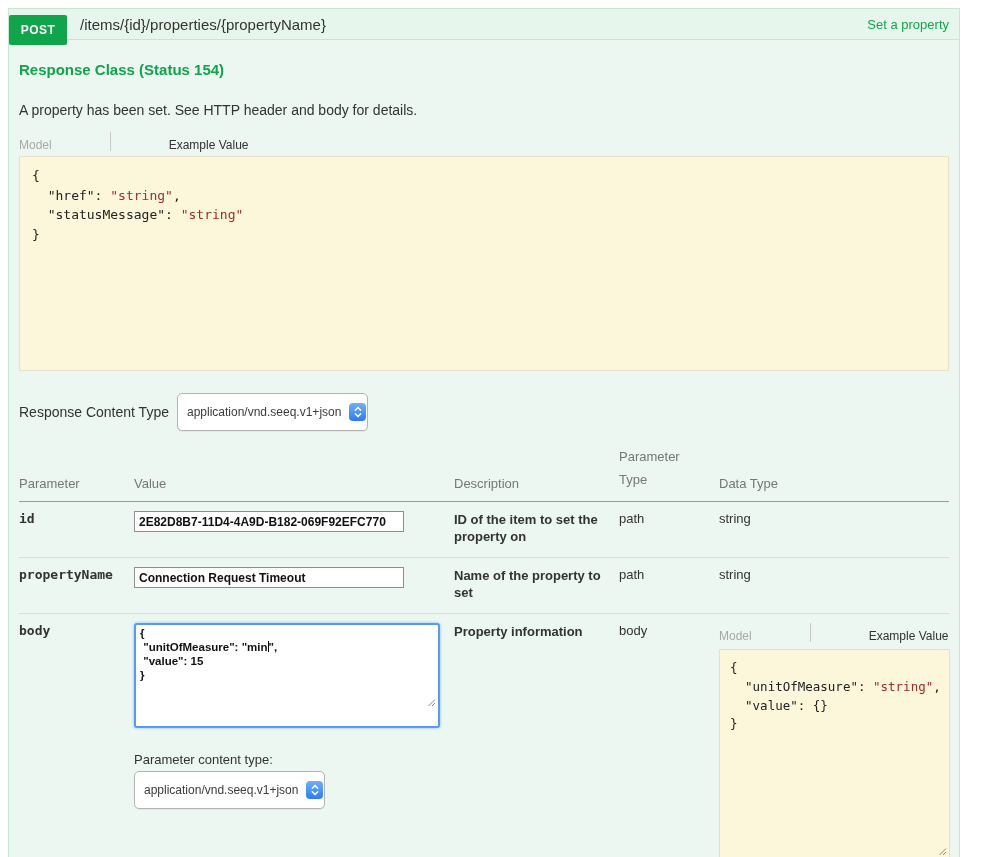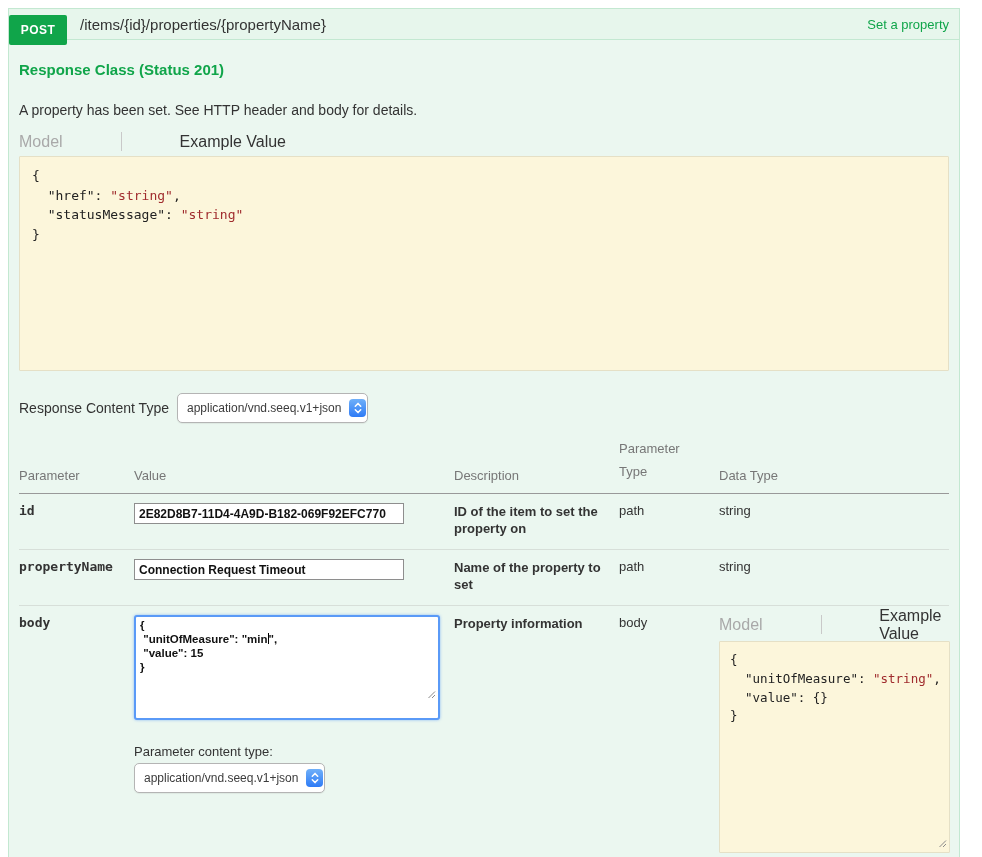--- a/index.html
+++ b/index.html
@@ -20,40 +20,40 @@
   .summary-link { margin-left:auto; margin-right:10px; font-size:13px;
     color:var(--accent-green,#10a54a); cursor:pointer; }
 
   
   .content { background:var(--panel-bg,#ebf7f0); padding:0 10px 40px 10px;
     border-top:1px solid var(--panel-border,#c3e8d1); }
   h4.section-title { margin-top:22px; font-size:15px; font-weight:bold;
     color:var(--accent-green,#10a54a); line-height:16px; }
   p.response-desc { margin-top:24px; font-size:14px; color:#333; line-height:17px; }
 
-  .tabs { display:flex; align-items:center; margin-top:13px; height:20px;
-    font-size:16px;gap:48px; }
+  .tabs { display:flex; align-items:flex-end; margin-top:13px; height:20px;
+    font-size:12px;gap:48px; }
   .tab-inactive { color:#a9a9a9; cursor:pointer; }
   .tab-divider { width:1px; height:19px; background:#c9c9c9; margin:0 10px;
     align-self:flex-start; }
   .tab-active { color:#333; cursor:pointer; }
 
   .codebox { position:relative; background:var(--code-bg,#fcf6db);
     border:1px solid var(--code-border,#e5e0c6); border-radius:1px;
     font-family:"DejaVu Sans Mono", monospace; color:#222; white-space:pre;
     line-height:1.5; }
   .codebox .str { color:var(--string-red,#a02c2e); }
   .codebox-large { margin-top:4px; width:930px; height:215px;
     padding:9px 12px; font-size:13px; }
   .codebox-small { margin-top:6px; width:231px; height:212px;
     padding:9px 10px; font-size:12.5px; }
   .resize-handle { position:absolute; right:2px; bottom:2px; }
 
   
-  .macselect { display:inline-flex; align-items:center; height:30px;
+  .macselect { display:inline-flex; align-items:center; height:38px;
     border:1px solid #b4b4b4; border-radius:5px; background:#fff;
     box-shadow:0 1px 1px rgba(0,0,0,.06); cursor:pointer; }
   .macselect .txt { padding:0 8px 0 9px; font-size:12px; color:#3c3c3c;
     white-space:nowrap; }
   .macselect .stepper { width:17px; height:18px; margin:1px 1px 1px 0;
     border-radius:4px; background:linear-gradient(#6fb0f9,#2e7bf6);
     display:flex; align-items:center; justify-content:center; }
 
   .rct-row { display:flex; align-items:center; margin-top:22px; }
   .rct-row .rct-label { font-size:14px; color:#333; margin-right:8px; }
@@ -104,21 +104,21 @@
 <div class="operation">
 
   <div class="heading">
     <span class="http-method">POST</span>
     <a class="path">/items/{id}/properties/{propertyName}</a>
     <span class="summary-link">Set a property</span>
   </div>
 
   <div class="content">
 
-    <h4 class="section-title">Response Class (Status 201)</h4>
+    <h4 class="section-title">Response Class (Status 154)</h4>
     <p class="response-desc">A property has been set. See HTTP header and body for details.</p>
 
     <div class="tabs">
       <span class="tab-inactive">Model</span>
       <span class="tab-divider"></span>
       <span class="tab-active">Example Value</span>
     </div>
 
     <div class="codebox codebox-large json-hl">{
   "href": <span class="str">"string"</span>,

